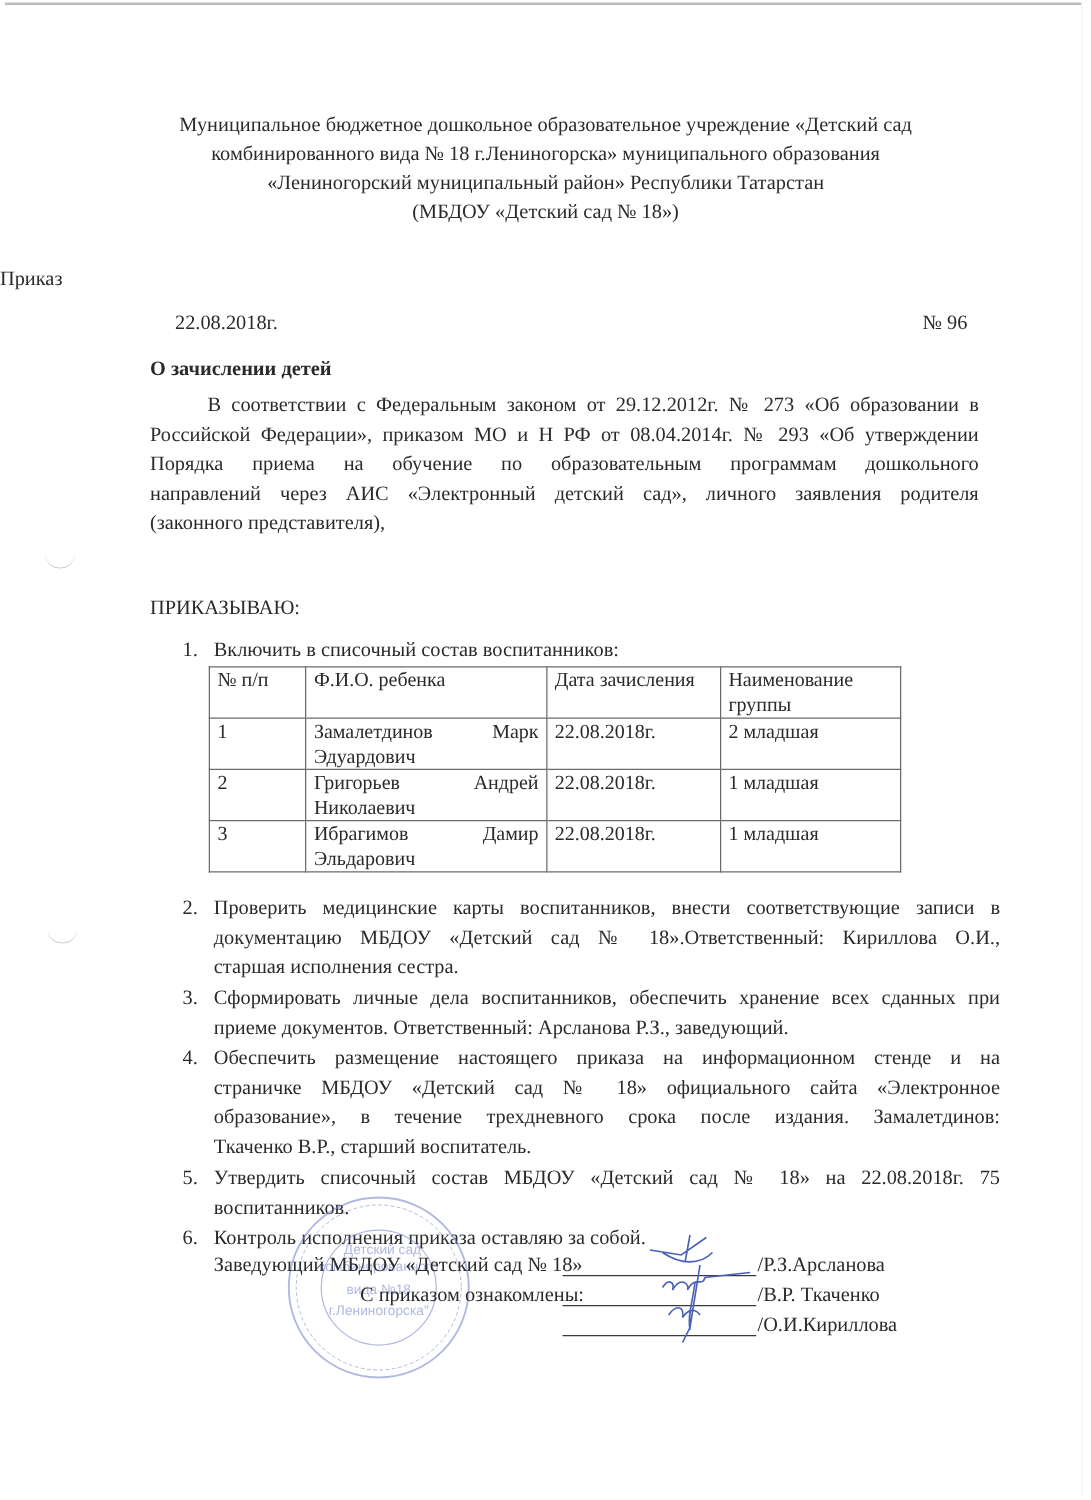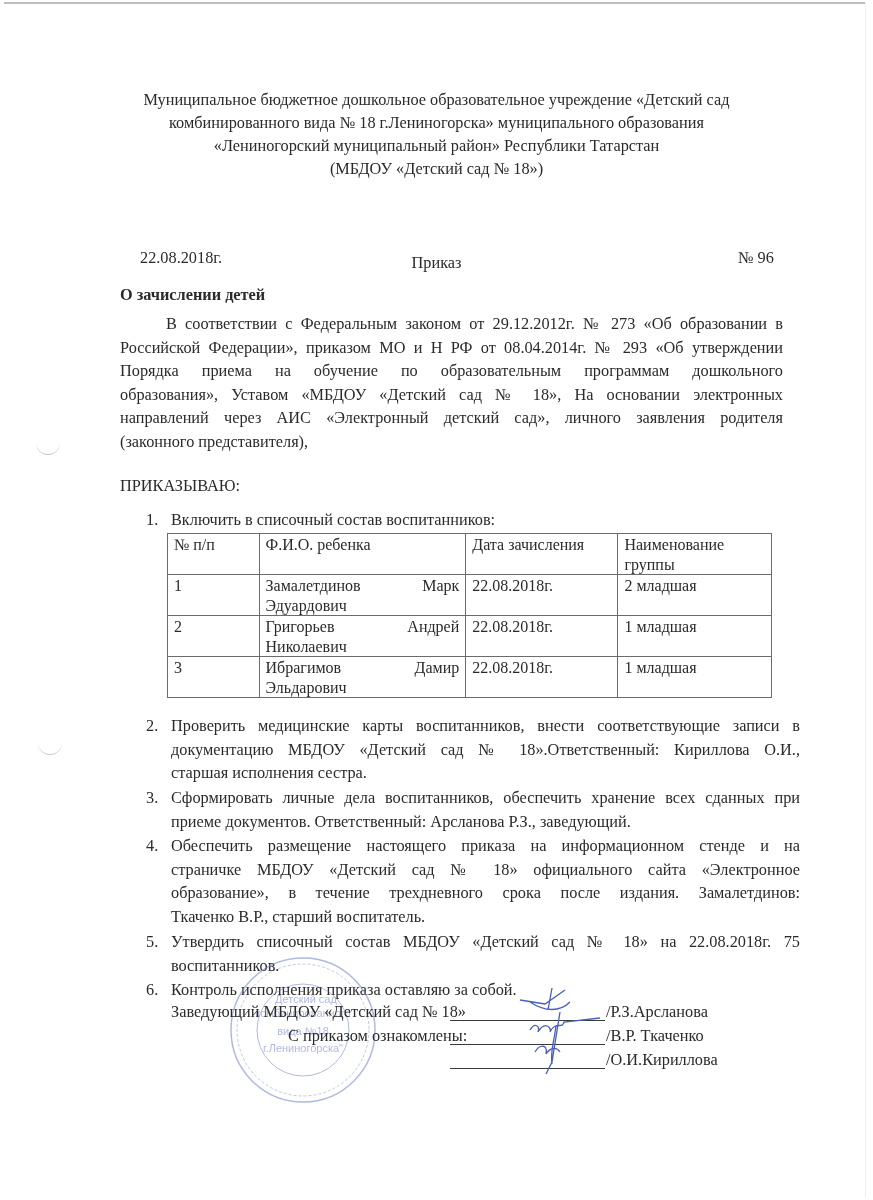--- a/index.html
+++ b/index.html
@@ -9,35 +9,35 @@
     font-family: "Liberation Serif", "DejaVu Serif", serif;
     color: #2a2a2a;
     font-size: 16.3px;
   }
   .scan-edge { position: absolute; left: 4px; right: 8px; top: 2px; height: 2px; background: #bdbdbd; }
   .scan-edge-right { position: absolute; right: 7px; top: 2px; width: 1px; height: 1195px; background: #efefef; }
   .hole { position: absolute; width: 24px; height: 14px; border-bottom: 1.5px solid #c9c9c9; border-radius: 0 0 14px 14px; }
   .abs { position: absolute; white-space: nowrap; }
   .header { position: absolute; left: 0; width: 873px; top: 88px; text-align: center; line-height: 23px; }
   .header div { white-space: nowrap; }
-  .title { left: 0; width: 873px; text-align: center; top: 213px; margin-top: 40px; }
+  .title { left: 0; width: 873px; top: 213px; }
   .date { left: 140px; top: 248px; }
   .number { left: 738px; top: 248px; }
   .subject { left: 120px; top: 285px; font-weight: bold; }
   .para { position: absolute; left: 120px; width: 663px; top: 312px; line-height: 23.6px; text-align: justify; }
   .para .line { display: block; text-align: justify; text-align-last: justify; height: 23.6px; }
   .para .line.last { text-align-last: left; }
   .para .line.first { text-indent: 46px; }
   .order { left: 120px; top: 476px; }
   .li { position: absolute; left: 146px; width: 654px; line-height: 23.6px; }
   .li .num { position: absolute; left: 0; top: 0; }
   .li .txt { position: absolute; left: 25px; width: 629px; }
   .li .txt .line { display: block; height: 23.6px; text-align: justify; text-align-last: justify; white-space: nowrap; }
   .li .txt .line.last { text-align-last: left; }
-  table.kids { position: absolute; left: 167px; top: 533px; width: 605px; border-collapse: collapse; font-size: 16px; line-height: 19.5px; }
+  table.kids { position: absolute; left: 167px; top: 533px; width: 554px; border-collapse: collapse; font-size: 16px; line-height: 19.5px; }
   table.kids td { border: 1px solid #6b6b6b; vertical-align: top; padding: 1px 6px 0 6px; height: 38px; }
   table.kids col.c1 { width: 100px; } table.kids col.c2 { width: 215px; } table.kids col.c3 { width: 160px; } table.kids col.c4 { width: 159px; }
   .fio { display: block; }
   .fio .row1 { display: flex; justify-content: space-between; }
   .sig-line { position: absolute; height: 1px; background: #3a3a3a; }
   .stamp { position: absolute; left: 228px; top: 955px; width: 150px; height: 150px; opacity: 0.55; }
   .signature { position: absolute; left: 490px; top: 982px; width: 140px; height: 100px; }
 </style>
 </head>
 <body>
@@ -56,21 +56,20 @@
 
 <div class="abs title">Приказ</div>
 <div class="abs date">22.08.2018г.</div>
 <div class="abs number">№ 96</div>
 <div class="abs subject">О зачислении детей</div>
 
 <div class="para">
   <span class="line first">В соответствии с Федеральным законом от 29.12.2012г. № 273 «Об образовании в</span>
   <span class="line">Российской Федерации», приказом МО и Н РФ от 08.04.2014г. № 293 «Об утверждении</span>
   <span class="line">Порядка приема на обучение по образовательным программам дошкольного</span>
-  <span class="line">образования», Уставом «МБДОУ «Детский сад № 18», На основании электронных</span>
   <span class="line">направлений через АИС «Электронный детский сад», личного заявления родителя</span>
   <span class="line last">(законного представителя),</span>
 </div>
 
 <div class="abs order">ПРИКАЗЫВАЮ:</div>
 
 <div class="li" style="top:508px;">
   <span class="num">1.</span>
   <div class="txt">
     <span class="line last">Включить в списочный состав воспитанников:</span>

